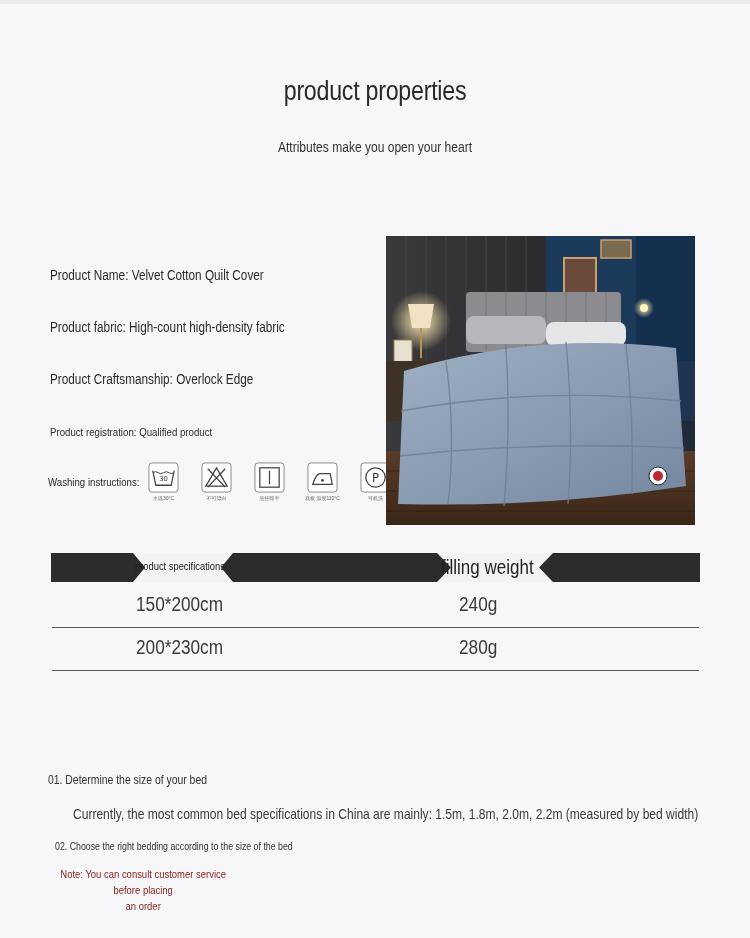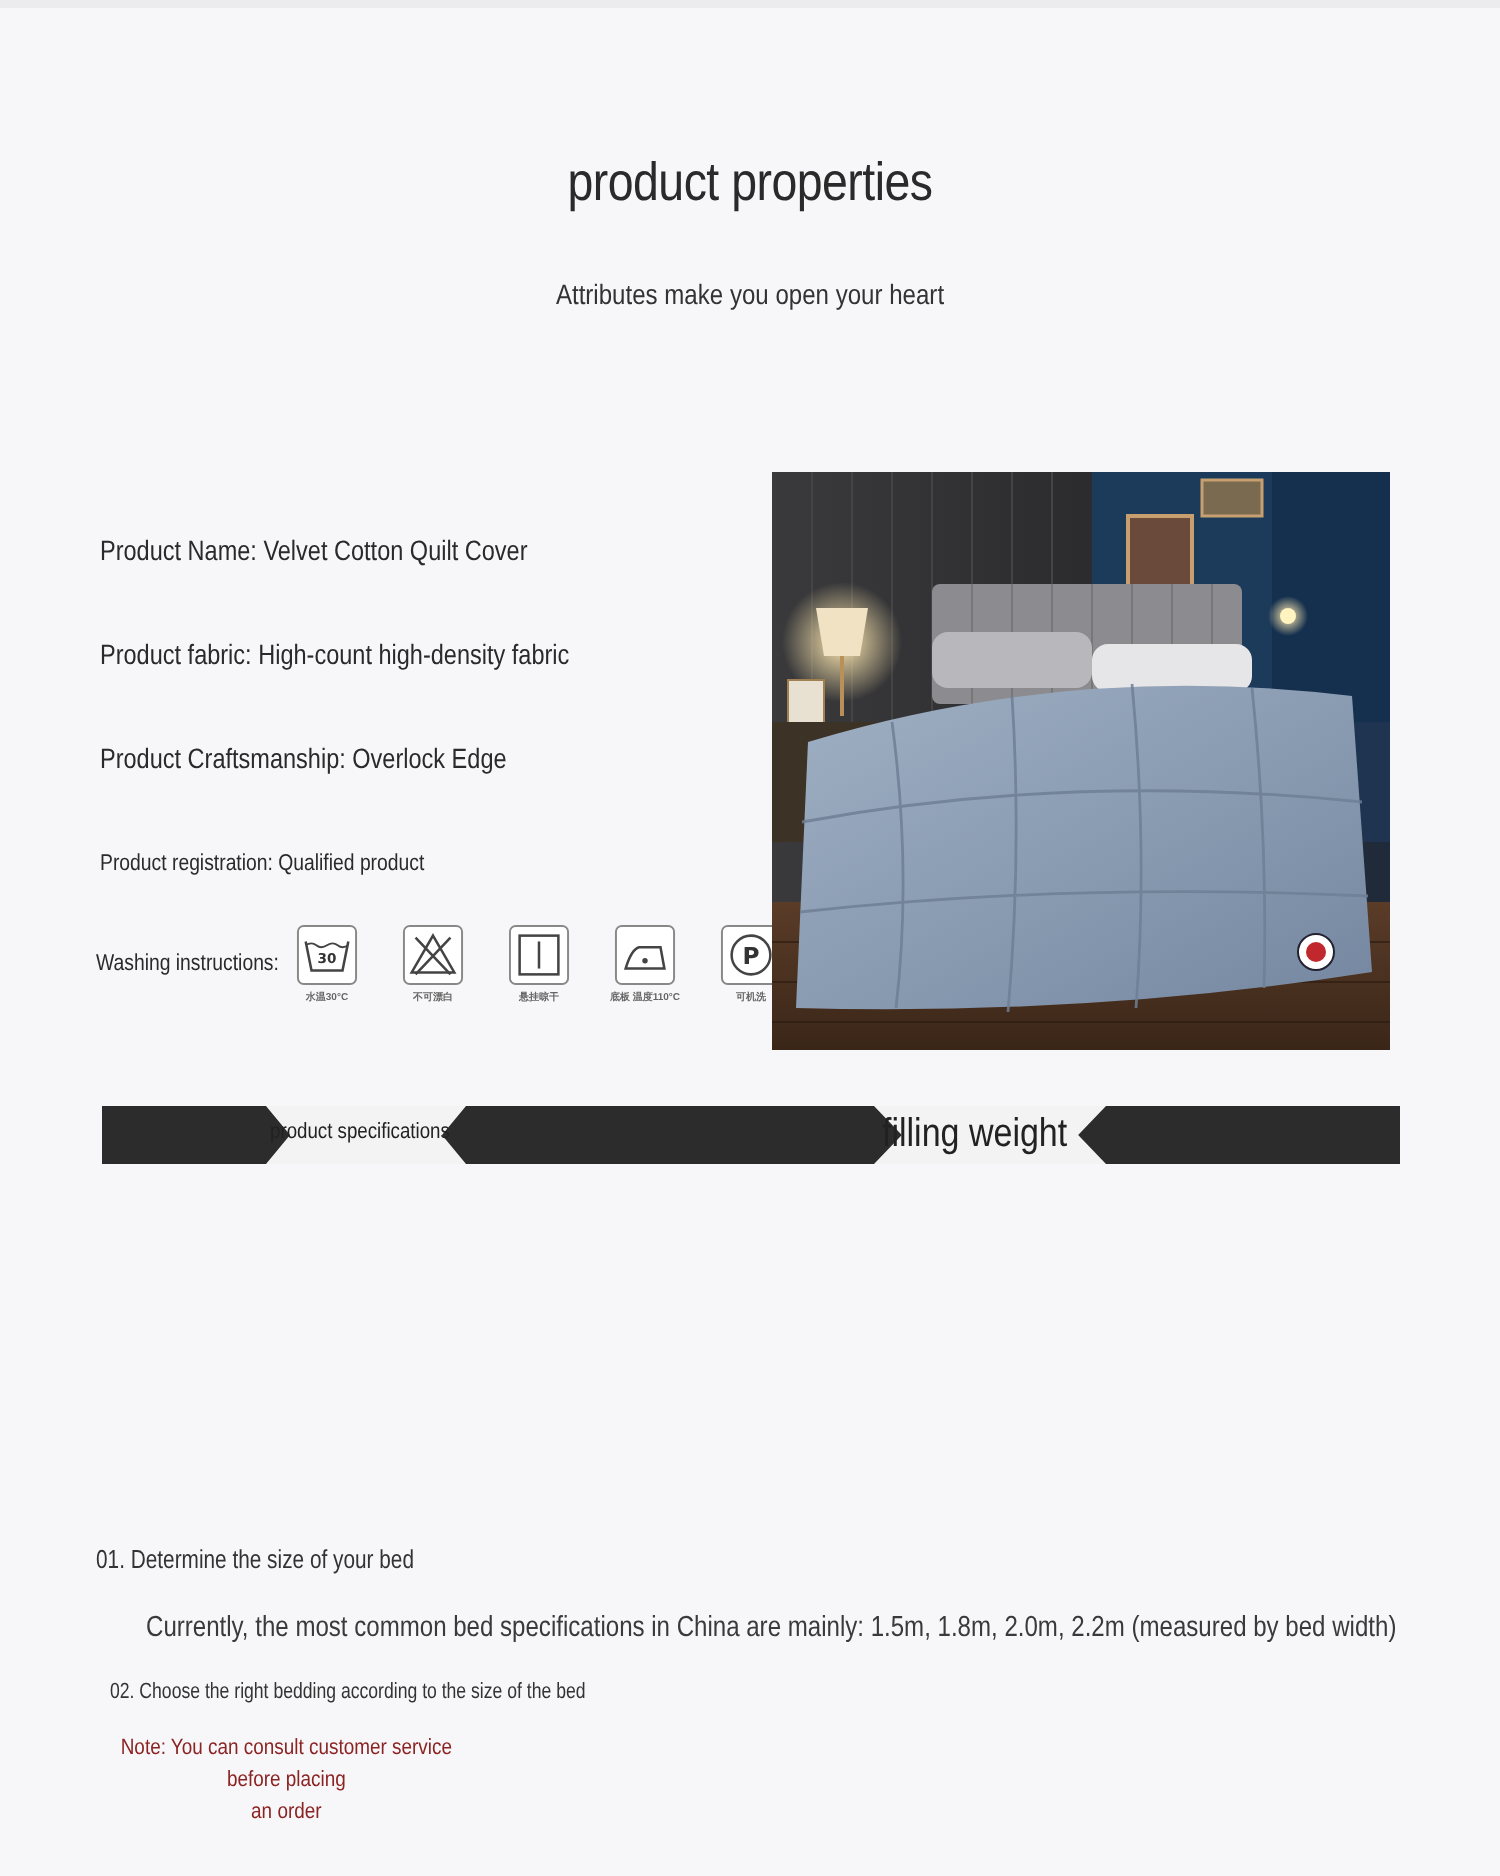--- a/index.html
+++ b/index.html
@@ -20,21 +20,21 @@
   .prop {
     position: absolute; left: 50px; color: #2a2a2a; white-space: nowrap;
     transform: scaleX(0.84); transform-origin: left center;
   }
   .p1 { top: 267px; font-size: 14px; }
   .p2 { top: 319px; font-size: 14px; }
   .p3 { top: 371px; font-size: 14px; }
   .p4 { top: 426px; font-size: 11.5px; }
   .p5 { top: 476px; left: 48px; font-size: 11.5px; }
 
-  .wash-icons { position: absolute; left: 146px; top: 462px; display: flex; gap: 18px; font-weight: bold; }
+  .wash-icons { position: absolute; left: 146px; top: 462px; display: flex; gap: 18px; }
   .wash { width: 35px; display: flex; flex-direction: column; align-items: center; }
   .wash svg { width: 31px; height: 31px; }
   .wash span { font-size: 5px; color: #666; margin-top: 2px; white-space: nowrap; }
 
   .photo {
     position: absolute; left: 386px; top: 236px; width: 309px; height: 289px; overflow: hidden;
     background: #2e2e2e;
   }
 
   .spec-header {
@@ -210,20 +210,28 @@
 </div>
 
 <div class="spec-header">
   <div class="tab-shape tab1"></div>
   <div class="tab-shape tab2"></div>
   <div class="tab-label tab1-label">product specifications</div>
   <div class="tab-label tab2-label">filling weight</div>
 </div>
 
 <div class="rows">
+  <div class="row" style="height:42px">
+    <div class="c1" style="top:8px">150*200cm</div>
+    <div class="c2" style="top:8px">240g</div>
+  </div>
+  <div class="row" style="height:42px">
+    <div class="c1" style="top:8px">200*230cm</div>
+    <div class="c2" style="top:8px">280g</div>
+  </div>
 </div>
 
 <div class="step s1">01. Determine the size of your bed</div>
 <div class="step s1b">Currently, the most common bed specifications in China are mainly: 1.5m, 1.8m, 2.0m, 2.2m (measured by bed width)</div>
 <div class="step s2">02. Choose the right bedding according to the size of the bed</div>
 <div class="note">
   <div>Note: You can consult customer service before placing</div>
   <div>an order</div>
 </div>
 

